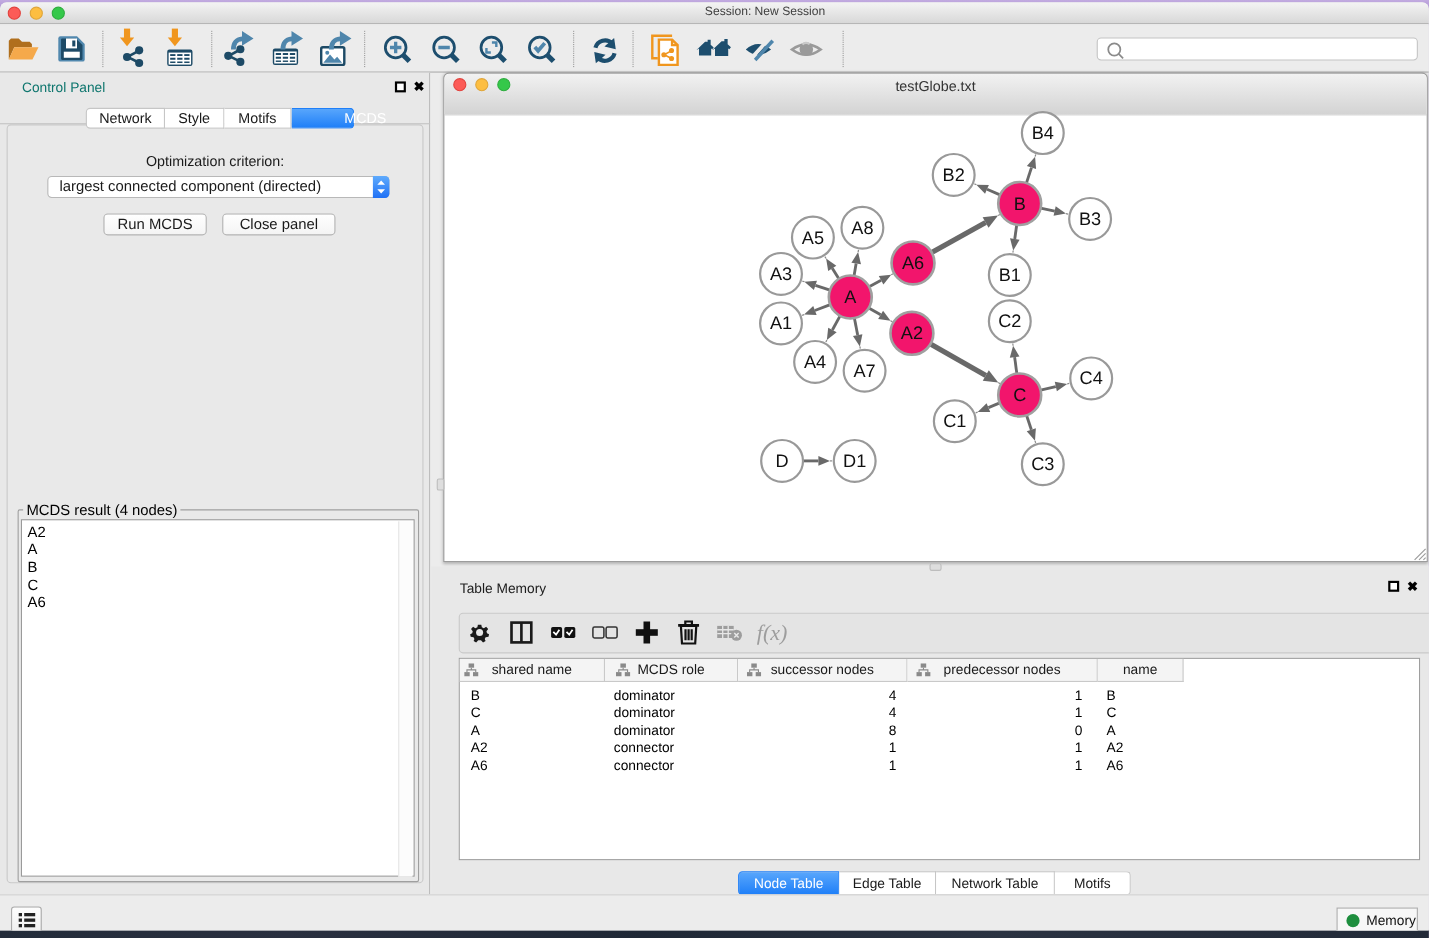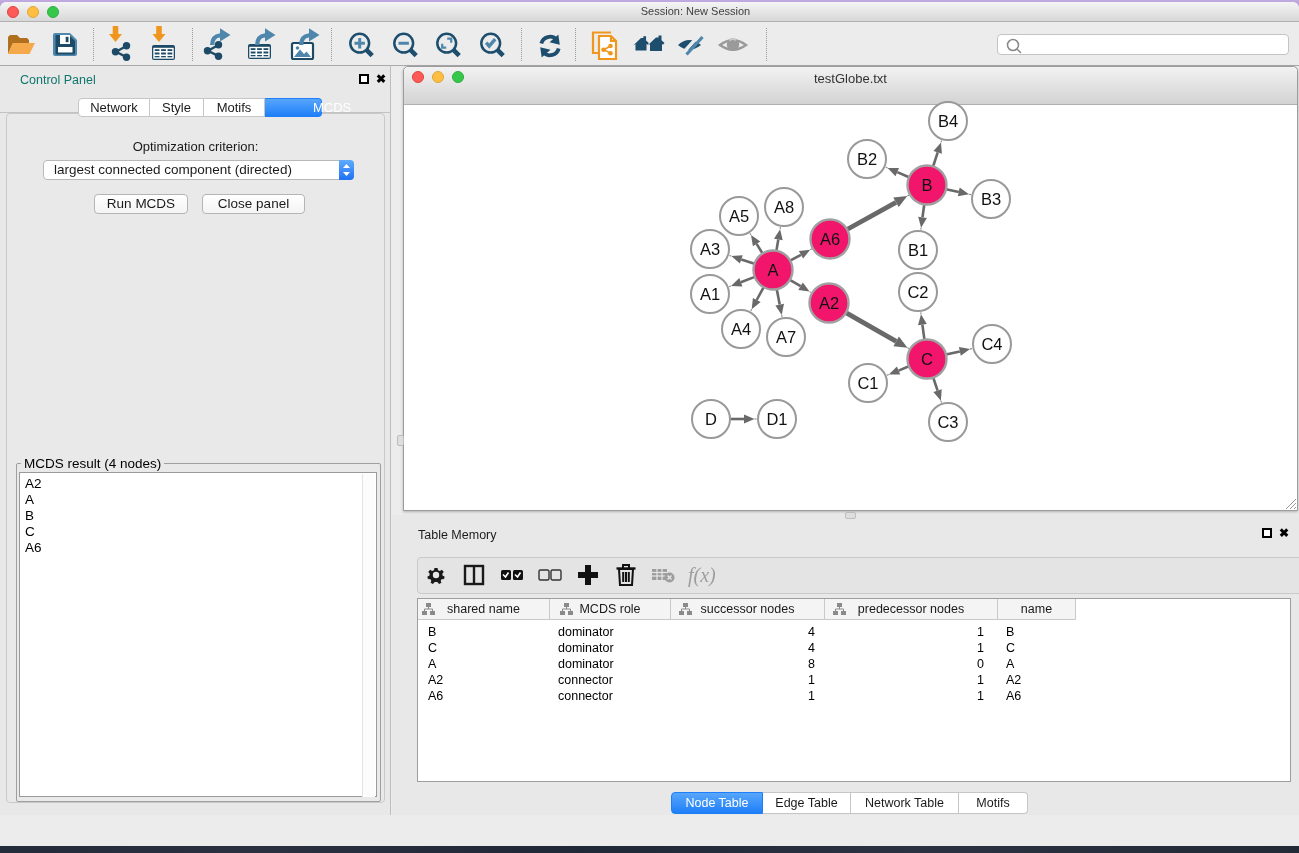--- a/index.html
+++ b/index.html
@@ -496,13 +496,31 @@
 </div>
     <div id="btabs">
       <div class="btab sel first" style="width:92px;">Node Table</div>
       <div class="btab" style="width:88px;">Edge Table</div>
       <div class="btab" style="width:108px;">Network Table</div>
       <div class="btab last" style="width:69px;">Motifs</div>
     </div>
   </div>
   <div class="abs" style="left:397px;top:433px;width:7px;height:11px;background:#dedede;border:1px solid #bdbdbd;border-radius:2px;"></div>
   <div class="abs" style="left:845px;top:510px;width:11px;height:7px;background:#dedede;border:1px solid #bdbdbd;border-radius:2px;"></div>
+  <div id="statusbar" class="abs">
+    <div id="listbtn">
+      <svg width="26" height="22" style="position:absolute;left:0;top:0;">
+        <g fill="#222">
+          <rect x="6" y="5" width="3" height="3"></rect>
+            <rect x="11" y="5" width="10" height="3"></rect>
+          <rect x="6" y="10" width="3" height="3"></rect>
+            <rect x="11" y="10" width="10" height="3"></rect>
+          <rect x="6" y="15" width="3" height="3"></rect>
+            <rect x="11" y="15" width="10" height="3"></rect>
+        </g>
+      </svg>
+    </div>
+    <div id="membtn">
+        <div class="dot"></div>
+        <div class="txt">Memory</div>
+      </div>
+  </div>
 </div>
 
 </body></html>

